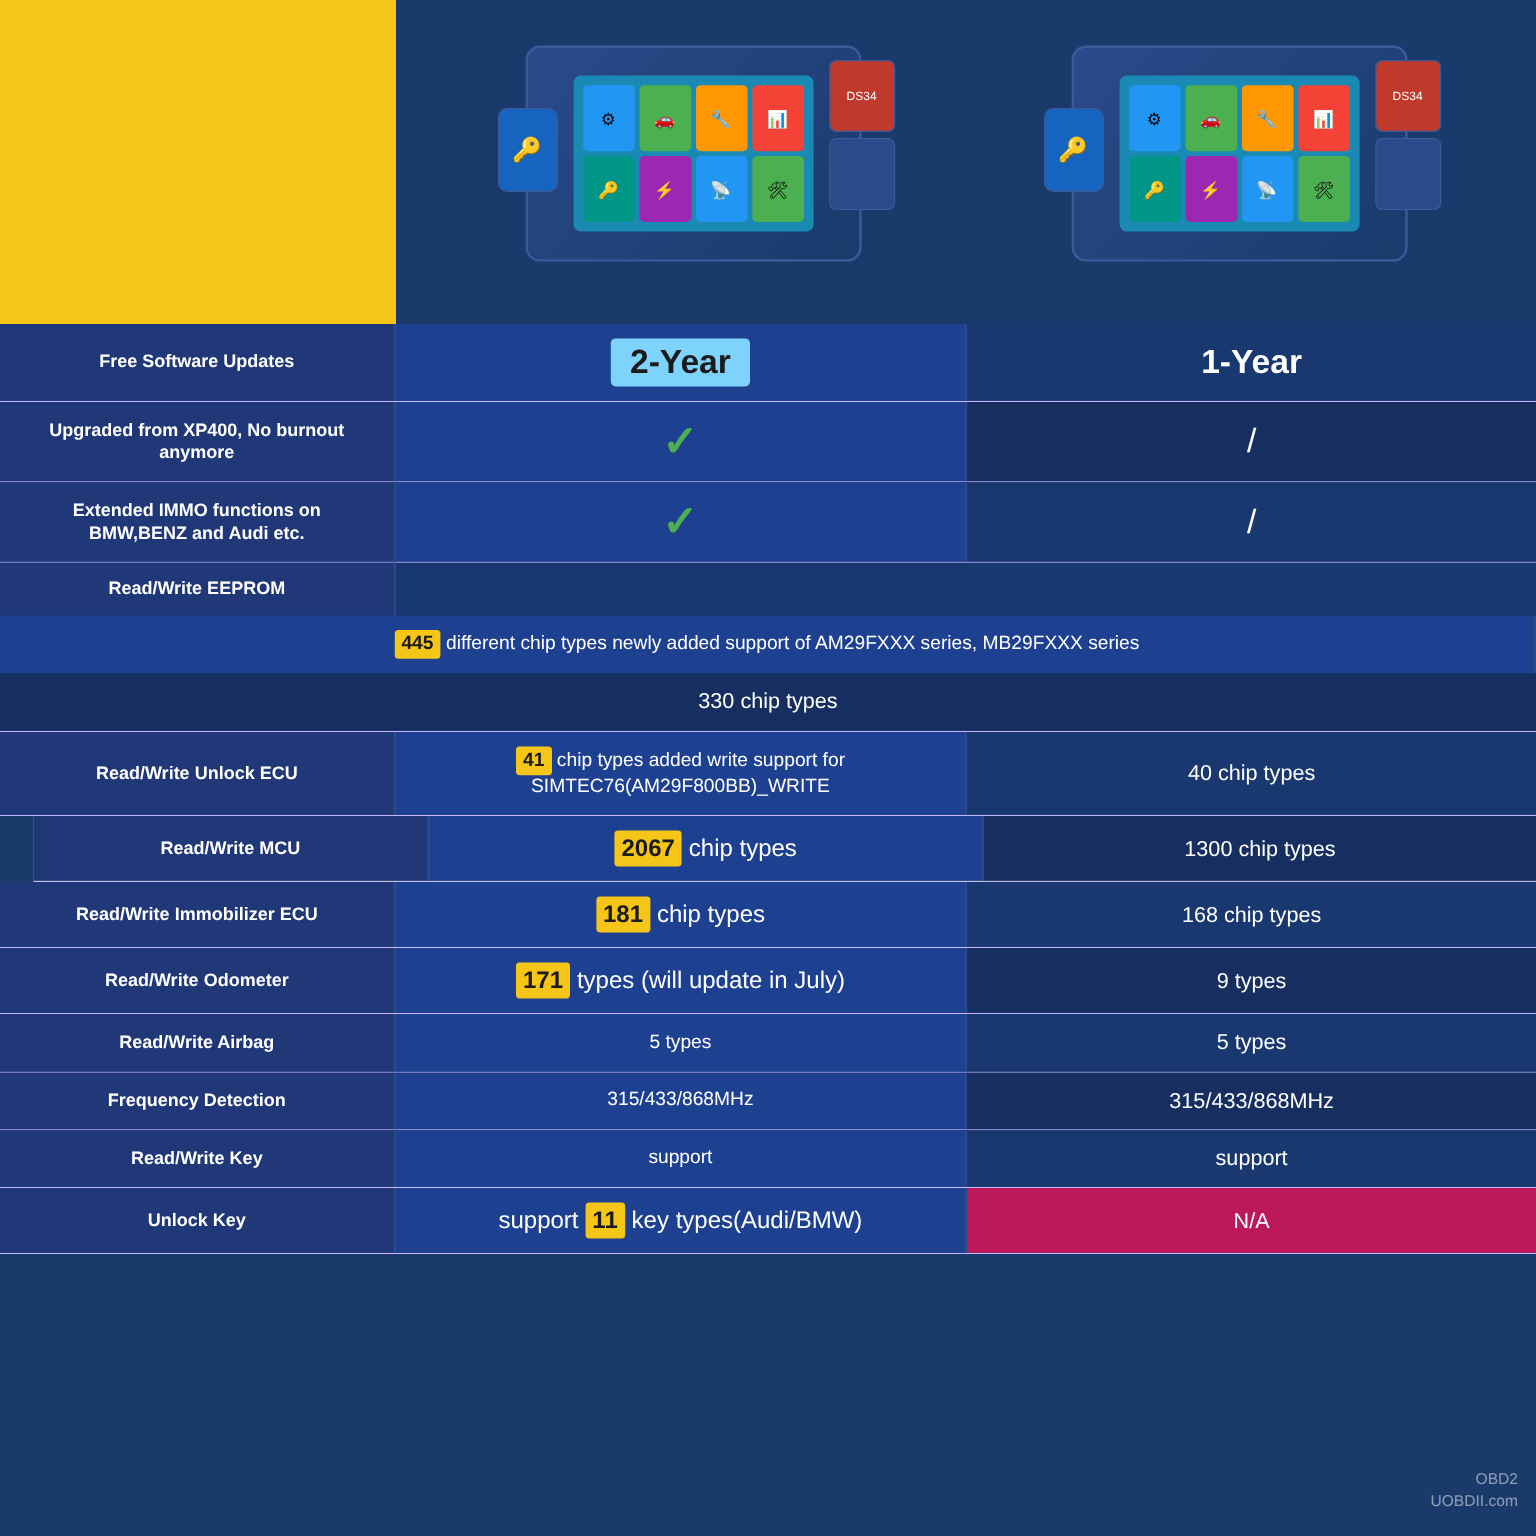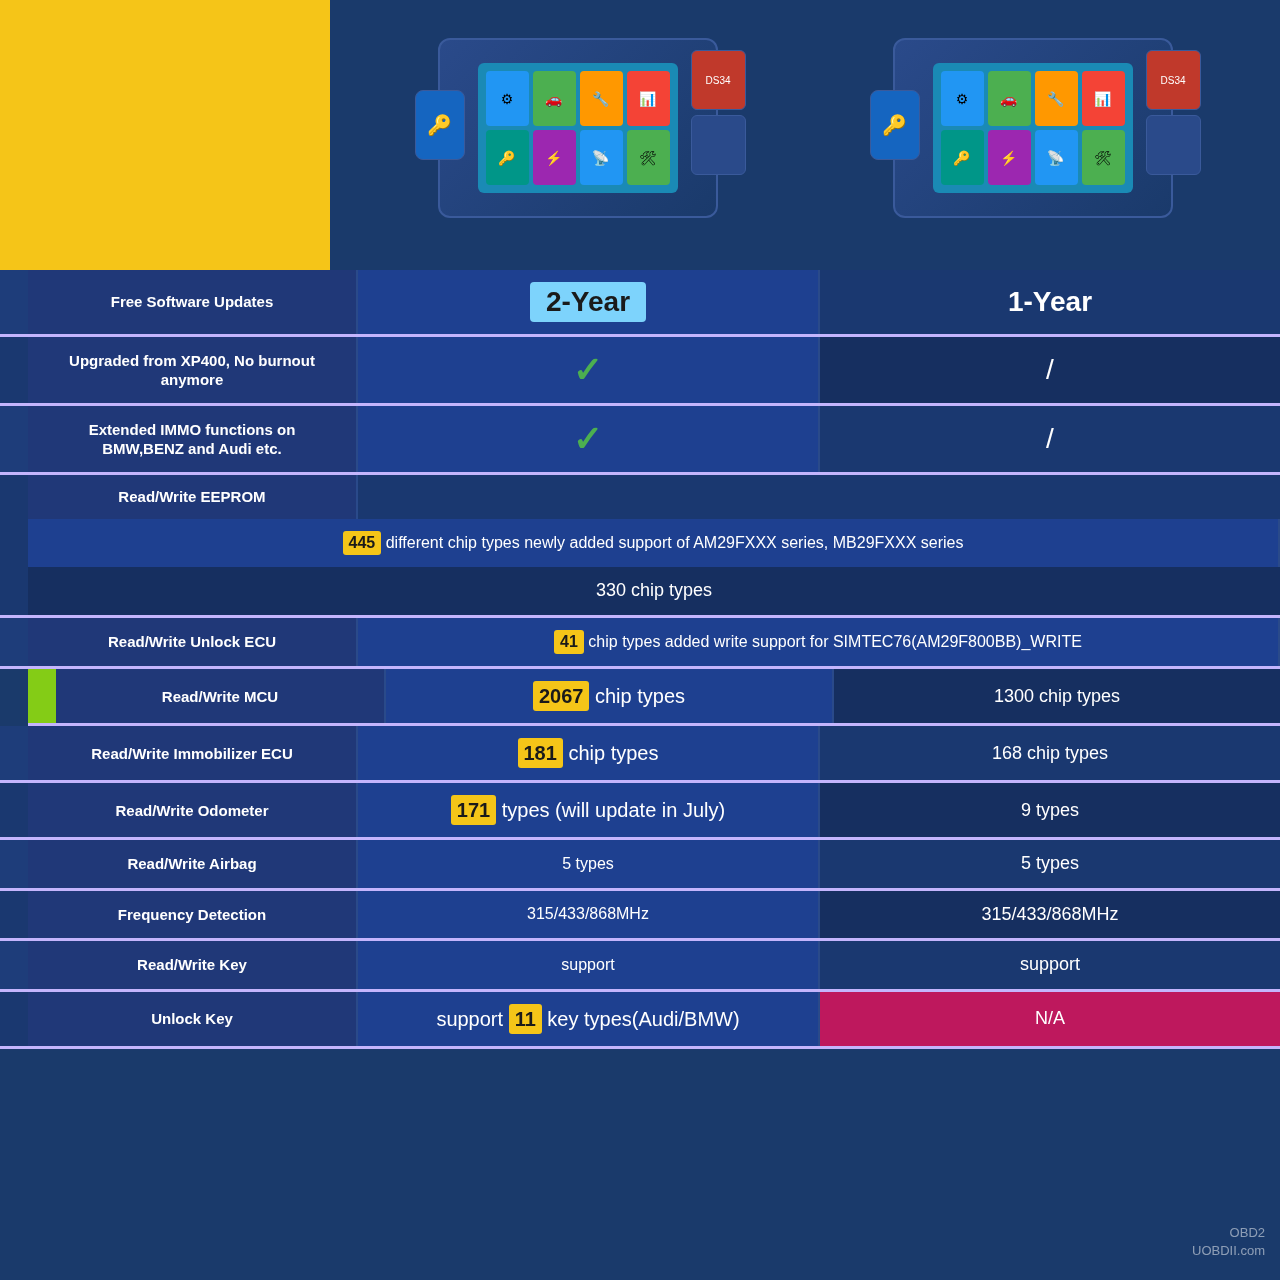--- a/index.html
+++ b/index.html
@@ -99,22 +99,21 @@
 
     
     .comparison-table {
       flex: 1;
       display: flex;
       flex-direction: column;
     }
 
     .table-row {
       display: flex;
-      border-bottom: 3px solid #c4b5fd;
-      padding-left: 28px;
+      border-bottom: 1px solid #c4b5fd;
     }
 
     .table-row:nth-child(odd) {
       background: #1e3d7a;
     }
 
     .table-row:nth-child(even) {
       background: #1a3870;
     }
 
@@ -338,20 +337,23 @@
           <span class="cell-content" style="font-size:18px;">330 chip types</span>
         </div>
       </div>
       <div class="table-row" style="background: rgb(30, 61, 122);">
         <div class="feature-cell">
           <span class="feature-label">Read/Write Unlock ECU</span>
         </div>
         <div class="pro-cell" style="background: rgb(30, 64, 144);">
           <span class="cell-content"><span class="highlight-yellow">41</span> chip types added write support for SIMTEC76(AM29F800BB)_WRITE</span>
         </div>
+        <div class="standard-cell" style="background: rgb(26, 56, 112);">
+          <span class="cell-content" style="font-size:18px;">40 chip types</span>
+        </div>
       </div>
       <div class="table-row" style="background: #84cc16; margin-left: 28px;">
         <div class="feature-cell">
           <span class="feature-label">Read/Write MCU</span>
         </div>
         <div class="pro-cell" style="background: rgb(30, 64, 144);">
           <span class="cell-content" style="font-size:20px;"><span class="highlight-yellow">2067</span> chip types</span>
         </div>
         <div class="standard-cell" style="background: rgb(22, 47, 96);">
           <span class="cell-content" style="font-size:18px;">1300 chip types</span>

